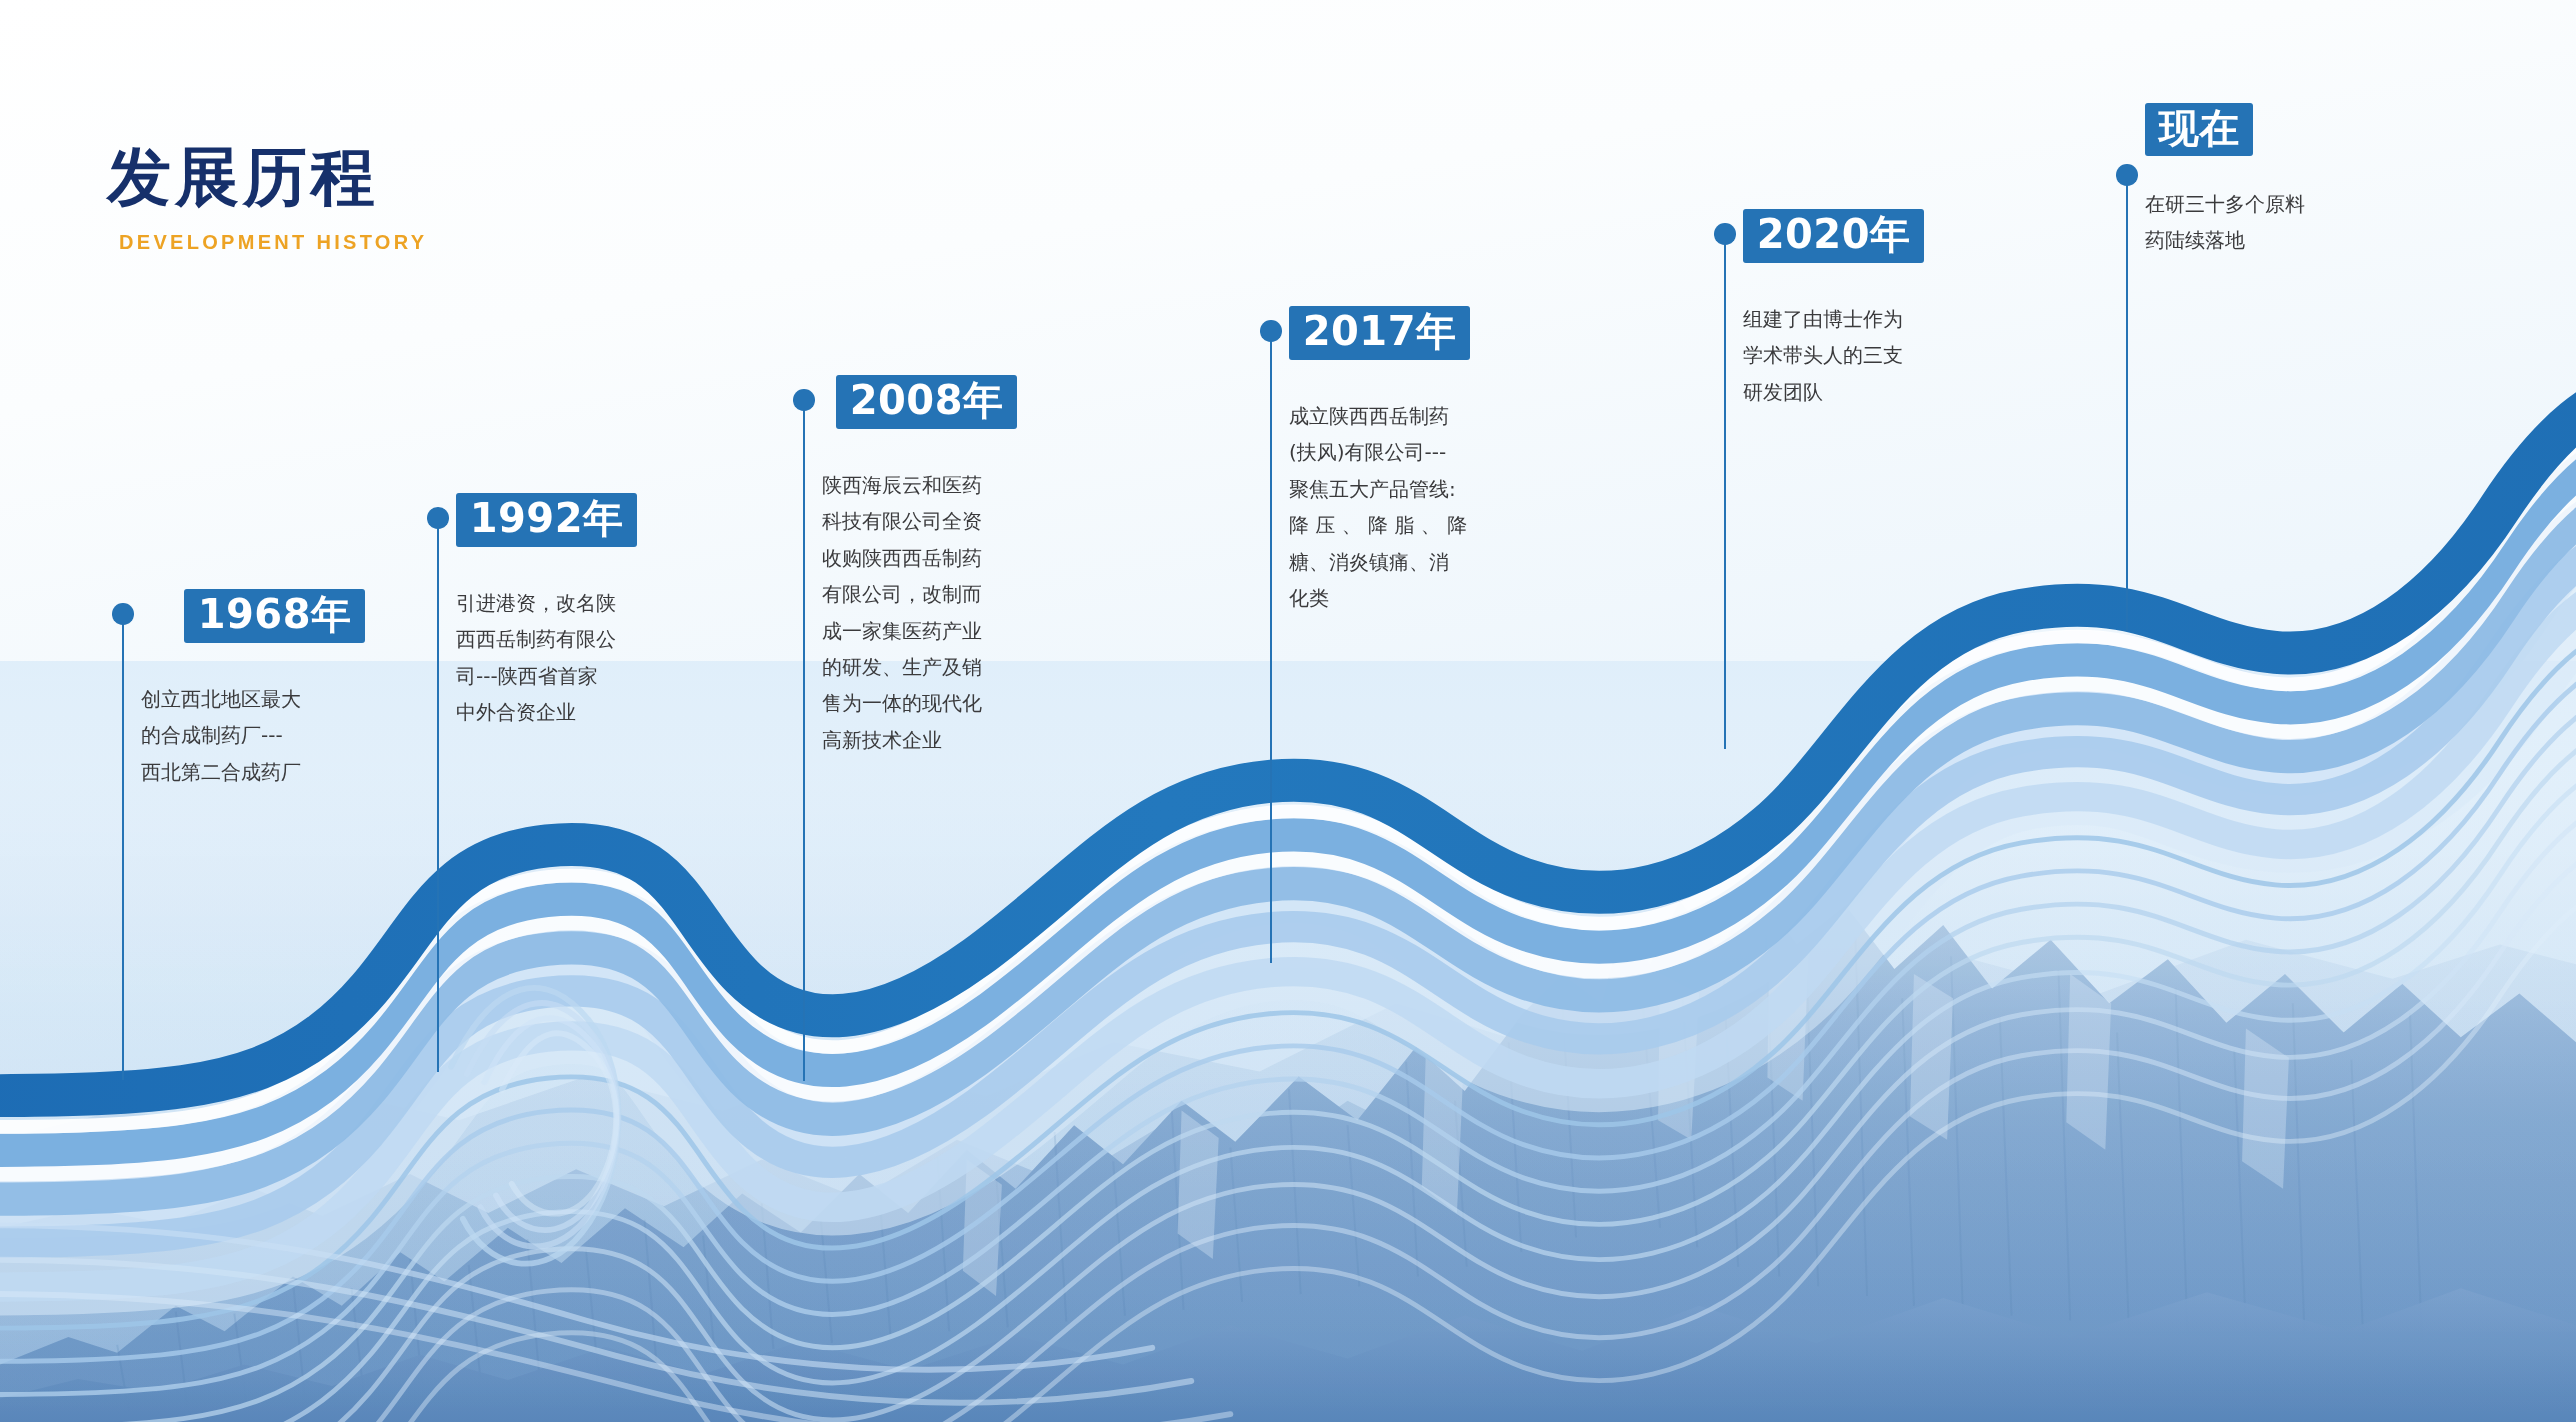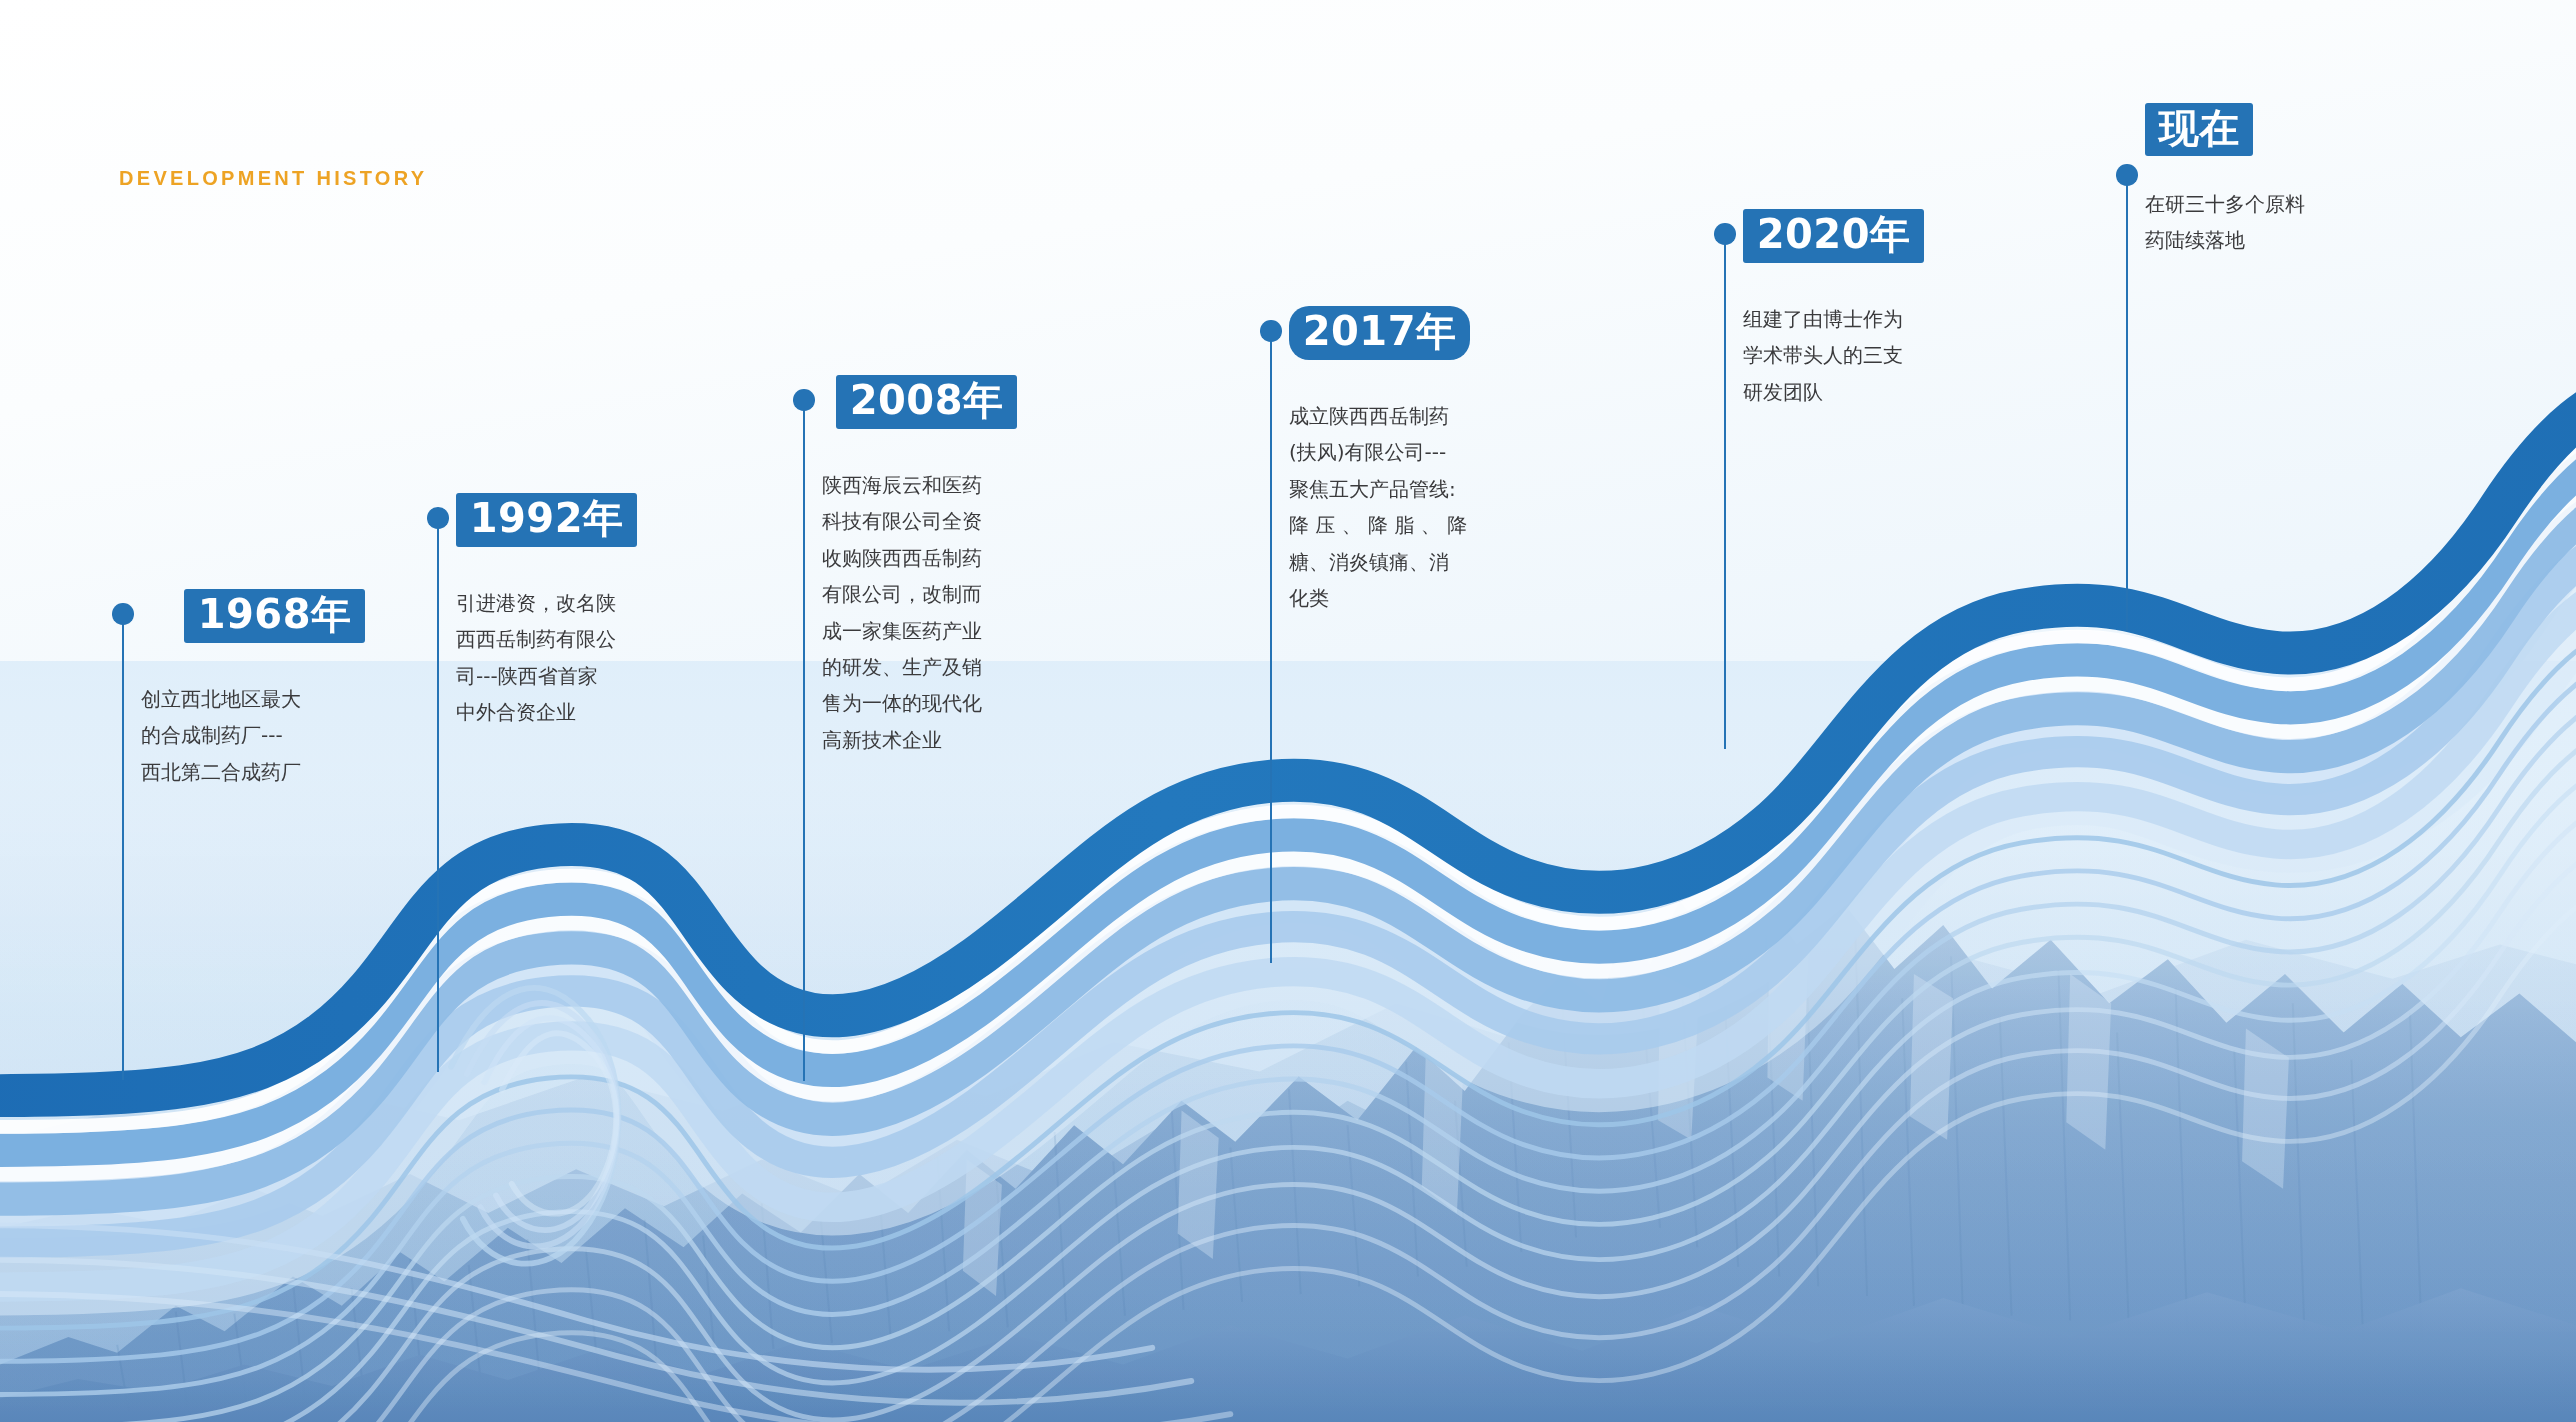--- a/index.html
+++ b/index.html
@@ -284,20 +284,21 @@
 
       <g fill="none" stroke-linecap="round">
         <path d="M-40,1255 C 240,1250 420,1300 600,1352 C 780,1404 980,1420 1180,1380" stroke="#c9e0f5" stroke-width="6" opacity=".6"></path>
         <path d="M-40,1290 C 250,1286 440,1336 630,1388 C 820,1440 1020,1452 1220,1414" stroke="#d3e6f7" stroke-width="6" opacity=".52"></path>
         <path d="M-40,1325 C 260,1322 460,1372 660,1424 C 860,1476 1060,1484 1260,1448" stroke="#dcecfa" stroke-width="6" opacity=".45"></path>
       </g>
     </svg>
   </div>
 
   <div id="header">
+    <div id="title">发展历程</div>
     <div id="subtitle">DEVELOPMENT HISTORY</div>
   </div>
 
   <div class="tl-item" style="left:112px; top:603px;">
     <div class="tl-dot"></div>
     <div class="tl-line" style="height:459px;"></div>
     <div class="tl-badge" style="left:29px; top:-13.7px;margin-left:43px;">1968年</div>
     <div class="tl-body justify" style="left:29px; top:78px; width:303px;">创立西北地区最大
 的合成制药厂---
 西北第二合成药厂</div>
@@ -323,21 +324,21 @@
 有限公司，改制而
 成一家集医药产业
 的研发、生产及销
 售为一体的现代化
 高新技术企业</div>
   </div>
 
   <div class="tl-item" style="left:1260px; top:320px;">
     <div class="tl-dot"></div>
     <div class="tl-line" style="height:625px;"></div>
-    <div class="tl-badge" style="left:29px; top:-13.7px;border-radius:20px;">2017年</div>
+    <div class="tl-badge" style="left:29px; top:-13.7px;">2017年</div>
     <div class="tl-body justify" style="left:29px; top:78px; width:322px;">成立陕西西岳制药
 (扶风)有限公司---
 聚焦五大产品管线:
 降 压 、 降 脂 、 降
 糖、消炎镇痛、消
 化类</div>
   </div>
 
   <div class="tl-item" style="left:1714px; top:223px;">
     <div class="tl-dot"></div>

